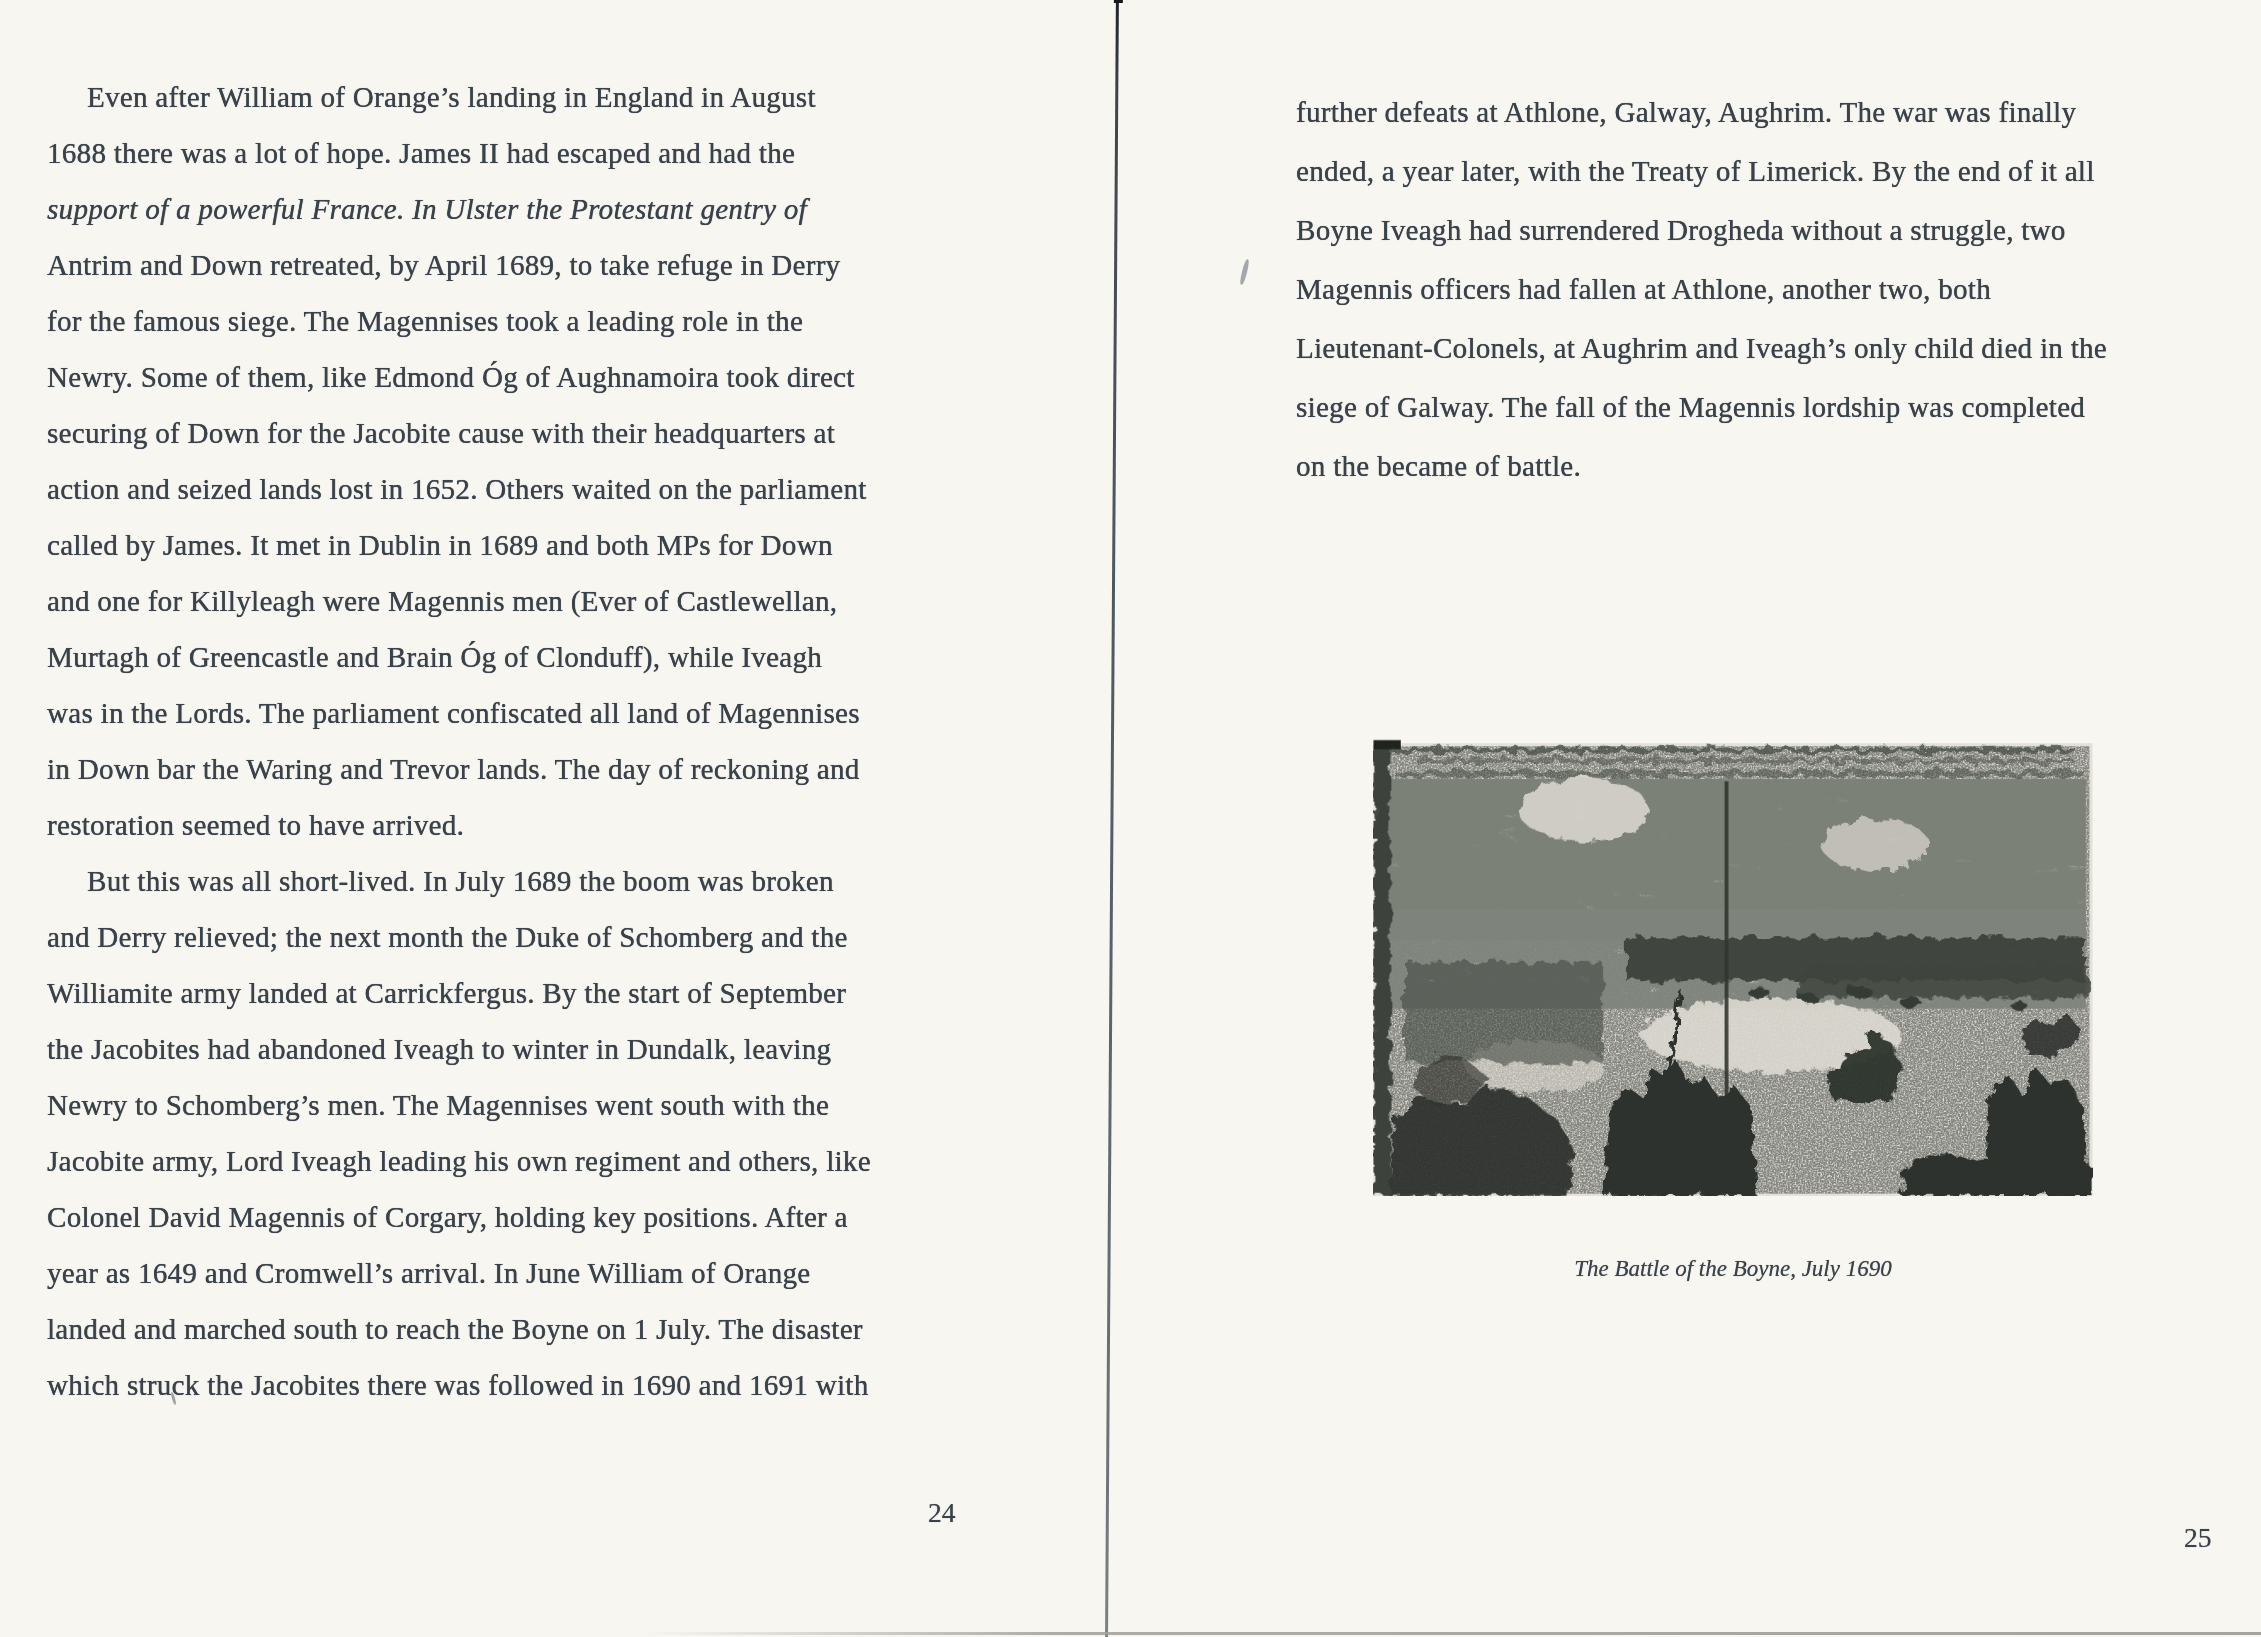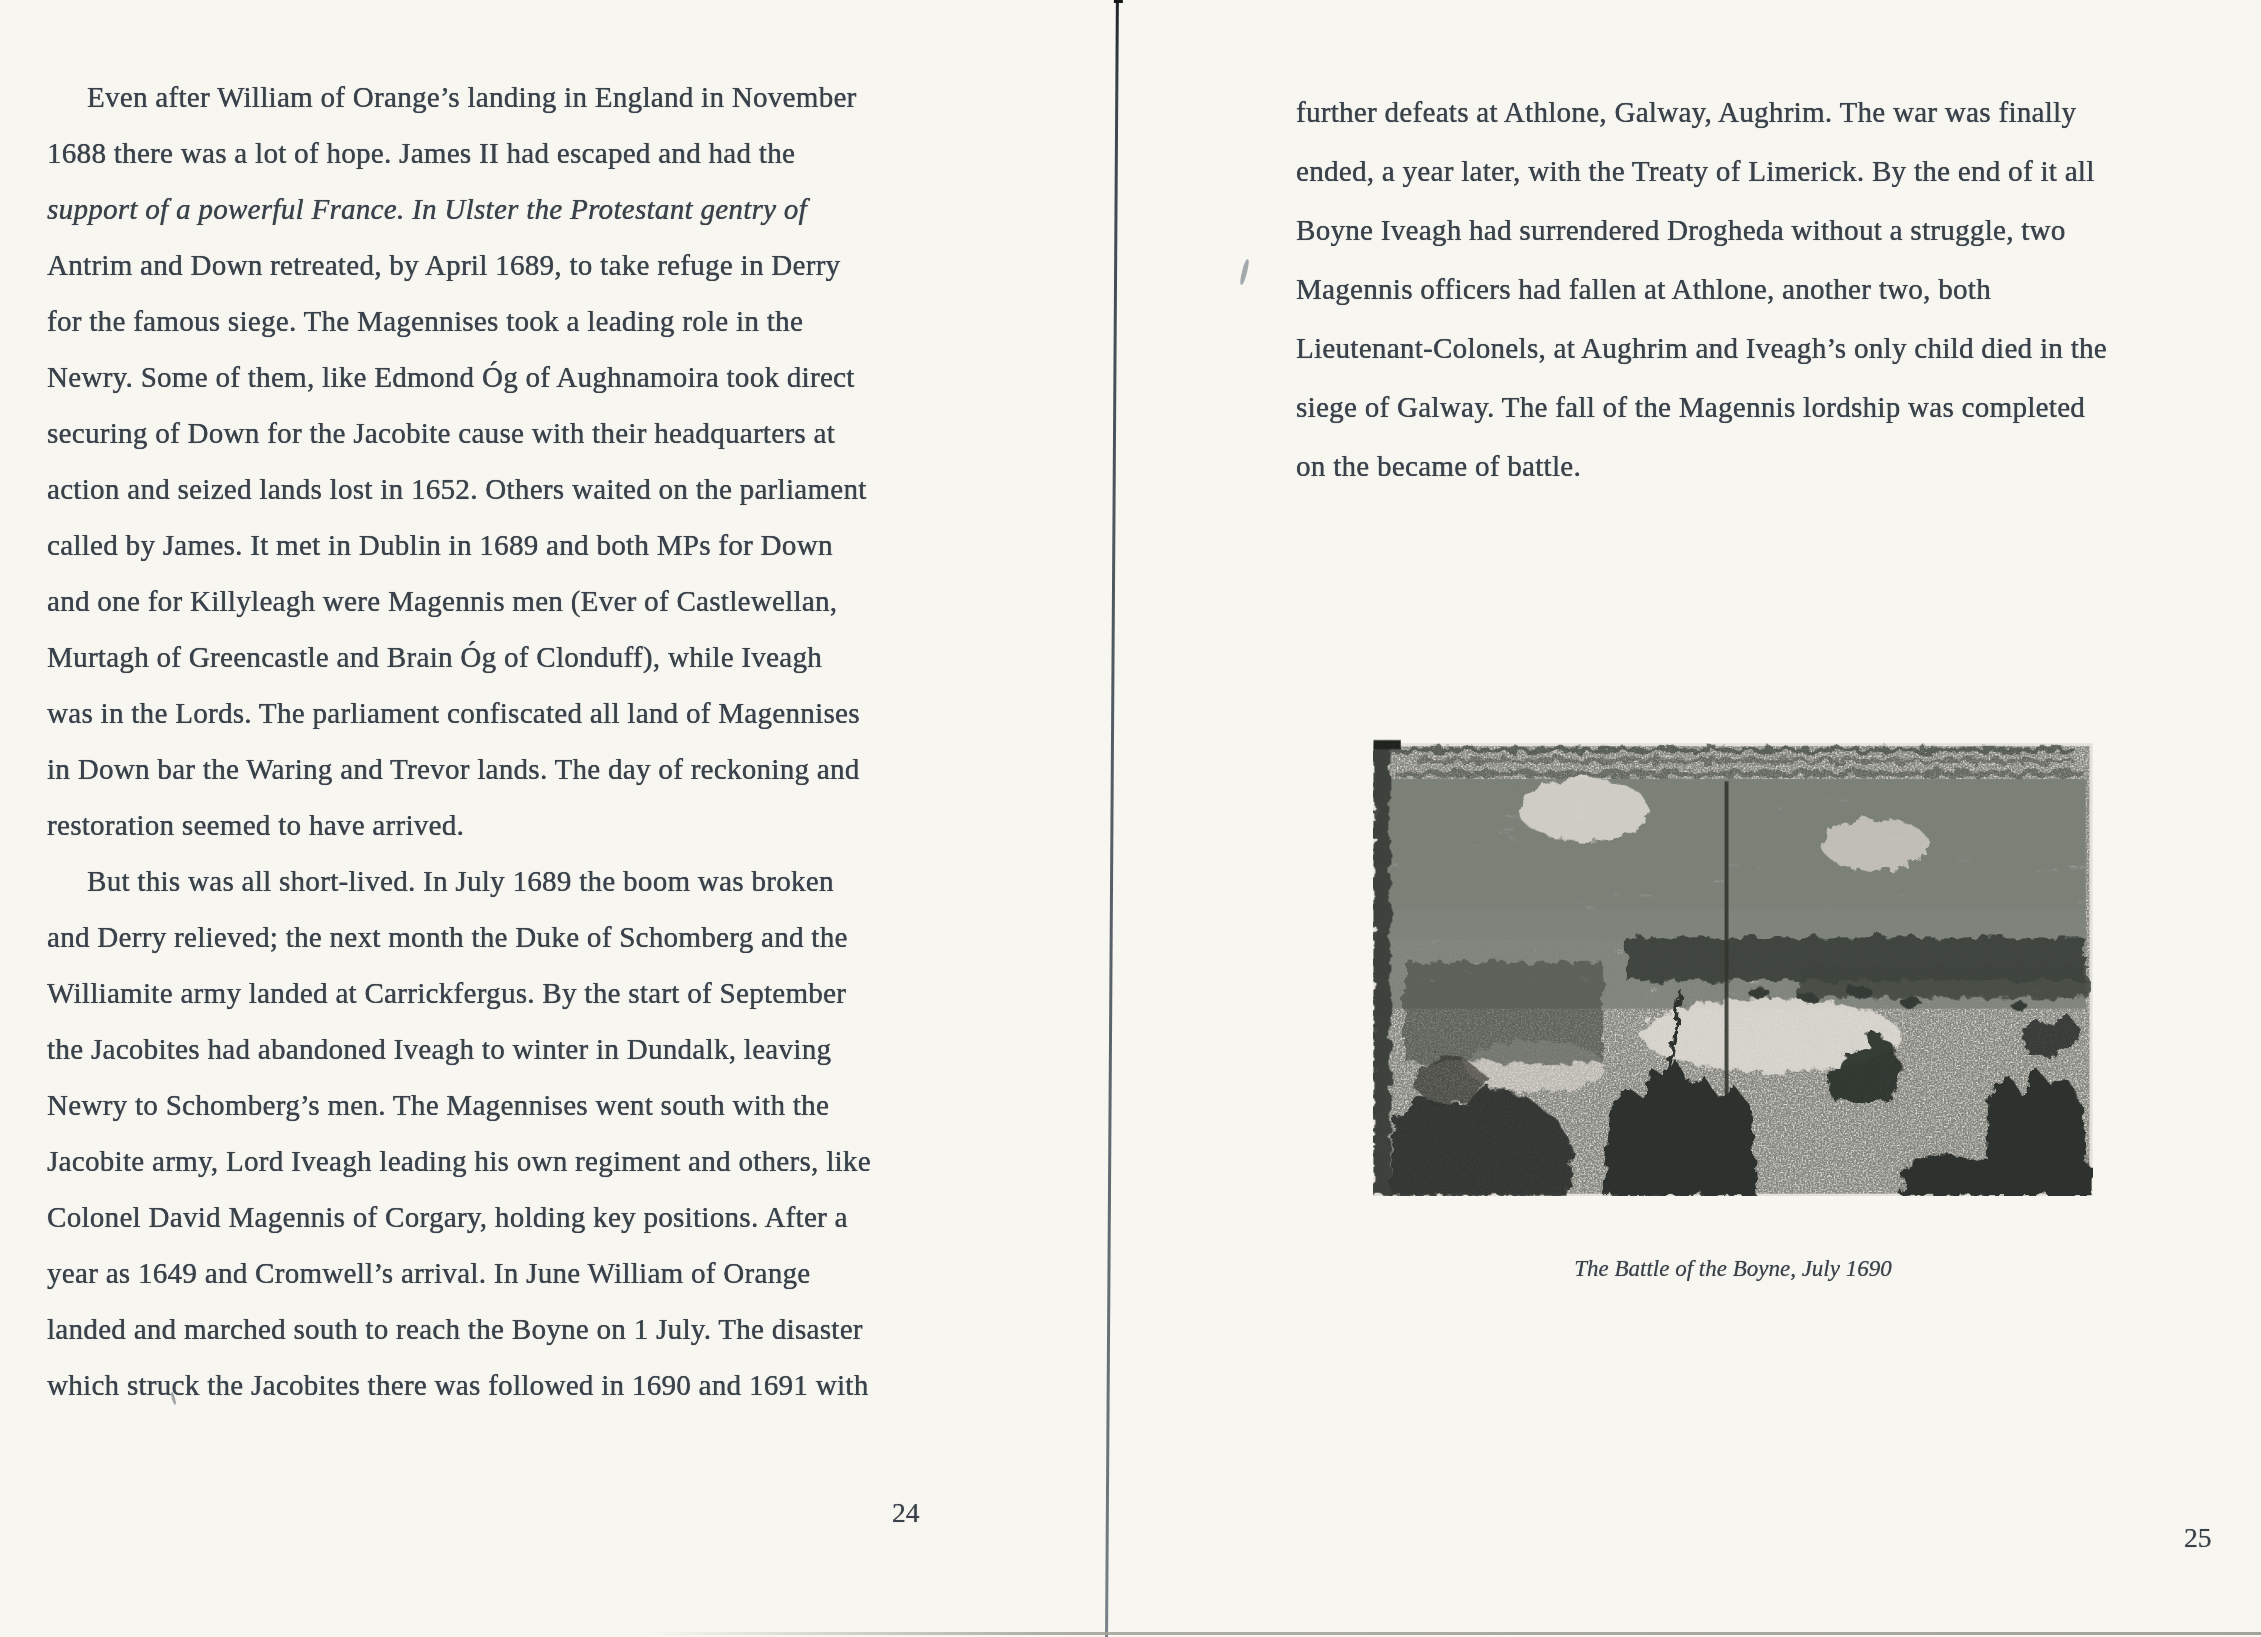--- a/index.html
+++ b/index.html
@@ -25,21 +25,21 @@
   .italic{font-style:italic;}
 
   #left-text{left:47px;top:69px;width:1018px;}
   #right-text{left:1296px;top:83px;width:957px;}
 
   
   .pagenum{
     position:absolute;font-size:27.6px;
     text-shadow:0 0 0.8px rgba(56,64,72,.7);
   }
-  #pagenum-left{left:892px;top:1497px;font-family:Liberation Serif, serif;}
+  #pagenum-left{left:928px;top:1497px;font-family:Liberation Serif, serif;}
   #pagenum-right{left:2140px;top:1522px;margin-left:44px;}
 
   
   #figure{
     position:absolute;left:1373px;top:737px;width:720px;height:459px;
     overflow:hidden;
   }
   #caption{
     position:absolute;left:1373px;top:1256px;width:720px;
     text-align:center;font-style:italic;font-size:23px;
@@ -73,21 +73,21 @@
   }
 </style>
 </head>
 <body>
 
 <div class="spread">
 
   <div>
     <div id="left-text" class="textblock">
       <div class="para indent-first">
-          <div class="line">Even after William of Orange’s landing in England in November</div>
+          <div class="line">Even after William of Orange’s landing in England in August</div>
           <div class="line">1688 there was a lot of hope. James II had escaped and had the</div>
           <div class="line italic">support of a powerful France. In Ulster the Protestant gentry of</div>
           <div class="line">Antrim and Down retreated, by April 1689, to take refuge in Derry</div>
           <div class="line">for the famous siege. The Magennises took a leading role in the</div>
           <div class="line">Newry. Some of them, like Edmond Óg of Aughnamoira took direct</div>
           <div class="line">securing of Down for the Jacobite cause with their headquarters at</div>
           <div class="line">action and seized lands lost in 1652. Others waited on the parliament</div>
           <div class="line">called by James. It met in Dublin in 1689 and both MPs for Down</div>
           <div class="line">and one for Killyleagh were Magennis men (Ever of Castlewellan,</div>
           <div class="line">Murtagh of Greencastle and Brain Óg of Clonduff), while Iveagh</div>

